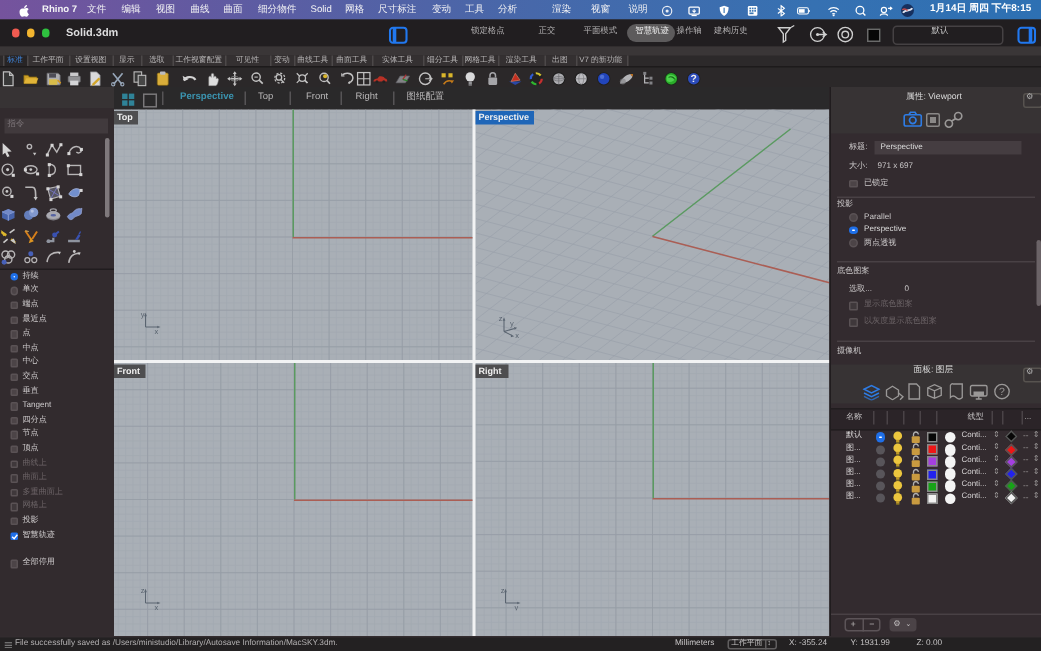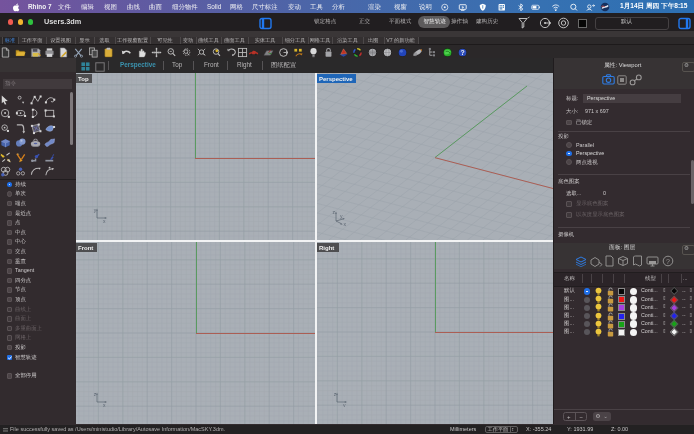--- a/index.html
+++ b/index.html
@@ -79,21 +79,21 @@
 <svg class="a" style="left:600px;top:1.5px" width="10" height="10" viewBox="0 0 10 10">
       <circle cx="5" cy="5" r="4.3" fill="#16305e"></circle>
       <path d="M2 6.5 C3.5 4 6.5 6 8.2 3.5" stroke="#e0e6f2" stroke-width="1.4" fill="none"></path>
       <path d="M1.5 4.5 C3 3.5 4.5 4.5 5 5" stroke="#c04848" stroke-width="1" fill="none"></path>
     </svg>
 <div class="t" style="left:620px;top:3px;font-size:6.6px;color:#ffffff;font-weight:bold;">1月14日 周四 下午8:15</div>
 <div class="a" style="left:0;top:13px;width:694px;height:18px;background:#211e20;"></div>
 <div class="a" style="left:7.7px;top:19.2px;width:5.6px;height:5.6px;border-radius:3px;background:#f15b51;"></div>
 <div class="a" style="left:17.7px;top:19.2px;width:5.6px;height:5.6px;border-radius:3px;background:#f3b52f;"></div>
 <div class="a" style="left:27.7px;top:19.2px;width:5.6px;height:5.6px;border-radius:3px;background:#2fc23f;"></div>
-<div class="t" style="left:44px;top:18.2px;font-size:7.3px;color:#dededf;font-weight:bold;">Users.3dm</div>
+<div class="t" style="left:44px;top:18.2px;font-size:7.3px;color:#dededf;font-weight:bold;">Solid.3dm</div>
 <svg class="a" style="left:259px;top:17px" width="13" height="13" viewBox="0 0 13 13">
       <rect x="1" y="1.5" width="11" height="10" rx="2" fill="none" stroke="#2178ef" stroke-width="1.4"></rect>
       <path d="M2.8 1.5 h2.4 v10 h-2.4 z" fill="#2178ef"></path>
     </svg>
 <div class="t" style="left:314px;top:19.3px;font-size:5.6px;color:#b4b2b3;font-weight:normal;">锁定格点</div>
 <div class="t" style="left:359px;top:19.3px;font-size:5.6px;color:#b4b2b3;font-weight:normal;">正交</div>
 <div class="t" style="left:389px;top:19.3px;font-size:5.6px;color:#b4b2b3;font-weight:normal;">平面模式</div>
 <div class="t" style="left:451px;top:19.3px;font-size:5.6px;color:#b4b2b3;font-weight:normal;">操作轴</div>
 <div class="t" style="left:476px;top:19.3px;font-size:5.6px;color:#b4b2b3;font-weight:normal;">建构历史</div>
 <div class="a" style="left:418px;top:16.2px;width:32px;height:11.5px;border-radius:6px;background:#5d5b5c;"></div>

